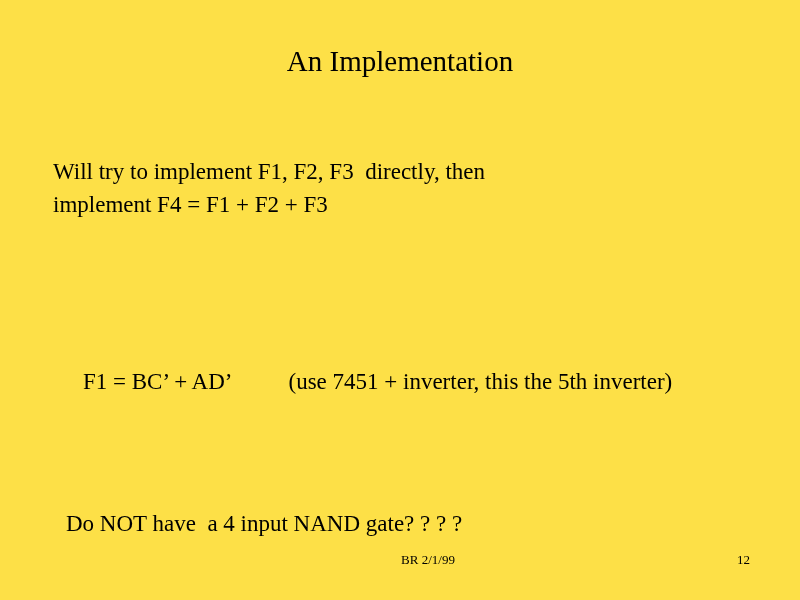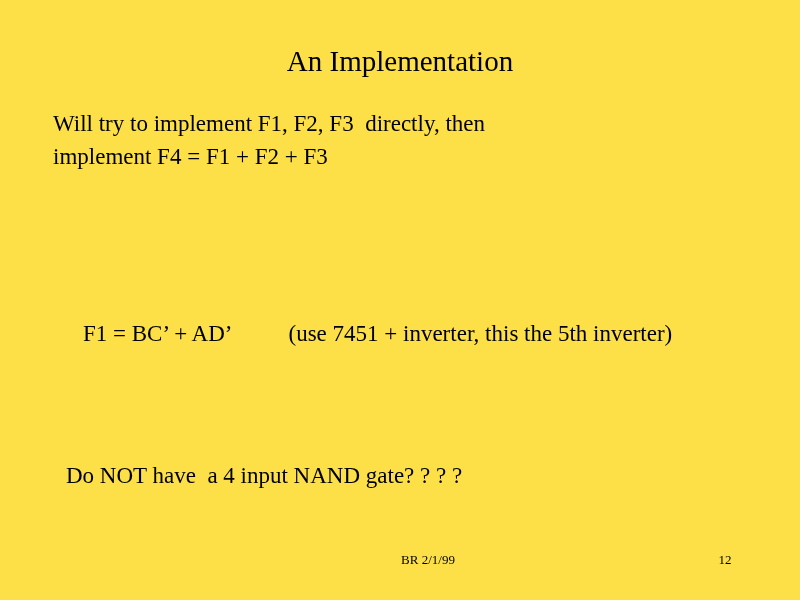--- a/index.html
+++ b/index.html
@@ -32,20 +32,21 @@
     font-weight: normal;
     letter-spacing: 0px;
     white-space: pre;
   }
   .body-block {
     position: absolute;
     font-size: 23px;
     line-height: 33px;
     white-space: pre;
     font-weight: normal;
+    margin-top: 48px;
   }
   .b1 { top: 107px; left: 53px; }
   .b2 { top: 196px; left: 46px; }
   .b3 { top: 284px; left: 60px; }
   .b4 { top: 363px; left: 64px; }
   .b5 { top: 411px; left: 68px; }
   .b6 { top: 459px; left: 66px; }
   .eq-gap {
     display: inline-block;
     width: 56px;
@@ -59,21 +60,21 @@
     font-size: 13px;
     line-height: 16px;
     white-space: pre;
     padding-left: 28px;
   }
   .footer-page {
     position: absolute;
     top: 552px;
     left: 700px;
     width: 50px;
-    text-align: center;
+    text-align: right;
     font-size: 13px;
     line-height: 16px;
     white-space: pre;
   }
 </style>
 </head>
 <body>
 
 <div class="slide">
 

